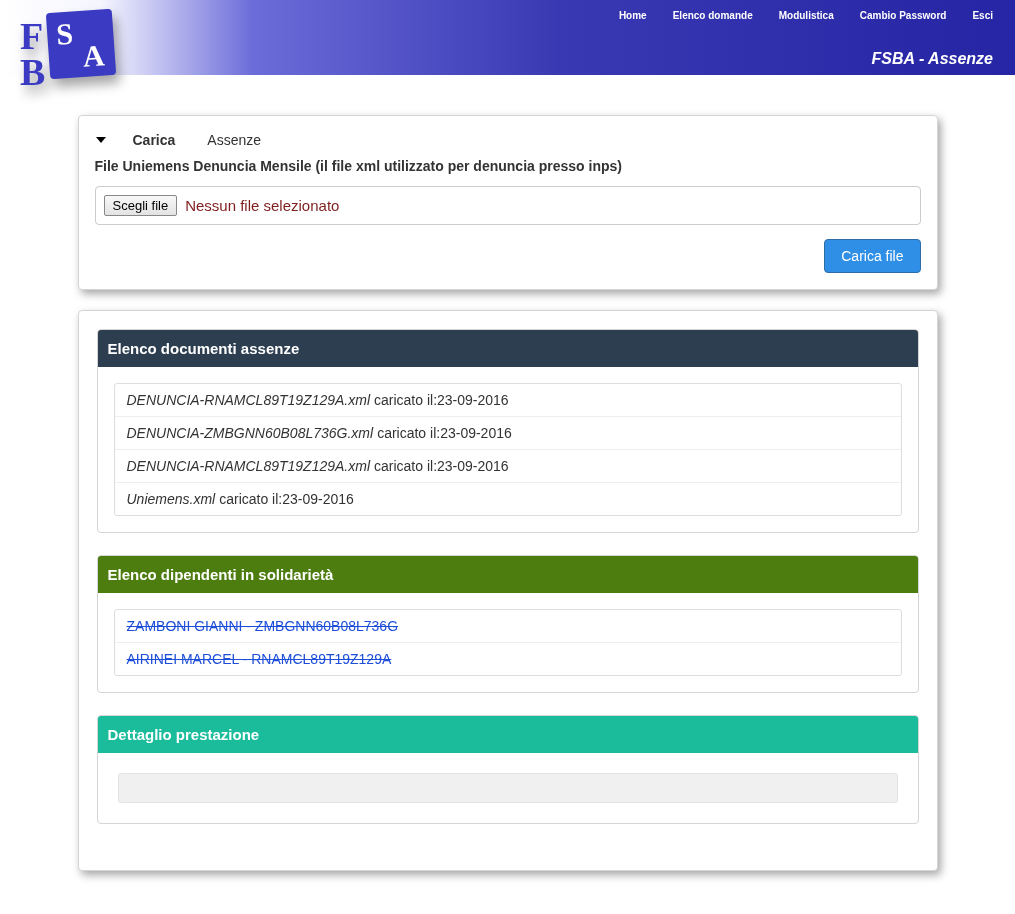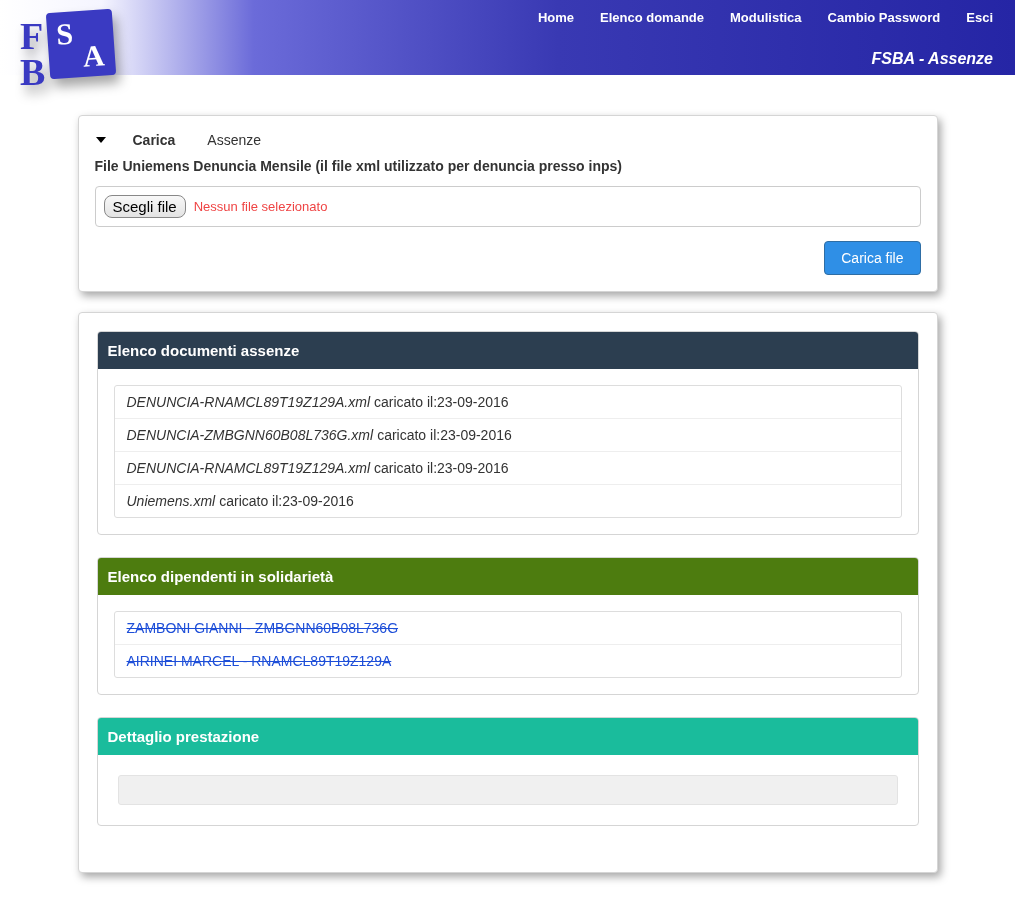--- a/index.html
+++ b/index.html
@@ -22,21 +22,21 @@
     position: absolute;
     top: 10px; right: 22px;
     display: flex;
     gap: 26px;
     align-items: center;
   }
   .nav a {
     color: #fff;
     font-weight: bold;
     text-decoration: none;
-    font-size: 13px;
+    font-size: 10px;
     cursor: pointer;
   }
   .page-title {
     position: absolute;
     right: 22px;
     top: 50px;
     color: #fff;
     font-style: italic;
     font-weight: bold;
     font-size: 16px;
@@ -77,26 +77,26 @@
     border: 1px solid #ccc;
     border-radius: 4px;
     padding: 8px;
     display: flex;
     align-items: center;
     gap: 8px;
   }
   .file-btn {
     background: linear-gradient(#f8f8f8, #e3e3e3);
     border: 1px solid #888;
-    border-radius: 8px;
+    border-radius: 2px;
     padding: 2px 8px;
-    font-size: 15px;
+    font-size: 13px;
     cursor: pointer;
   }
-  .file-status { color: #ef4444; font-size: 13px; }
+  .file-status { color: #7f1d1d; font-size: 15px; }
   
   .btn-primary {
     background: #2f8fe6;
     border: 1px solid #2e6da4;
     color: #fff;
     padding: 8px 16px;
     border-radius: 4px;
     cursor: pointer;
     font-size: 14px;
   }

